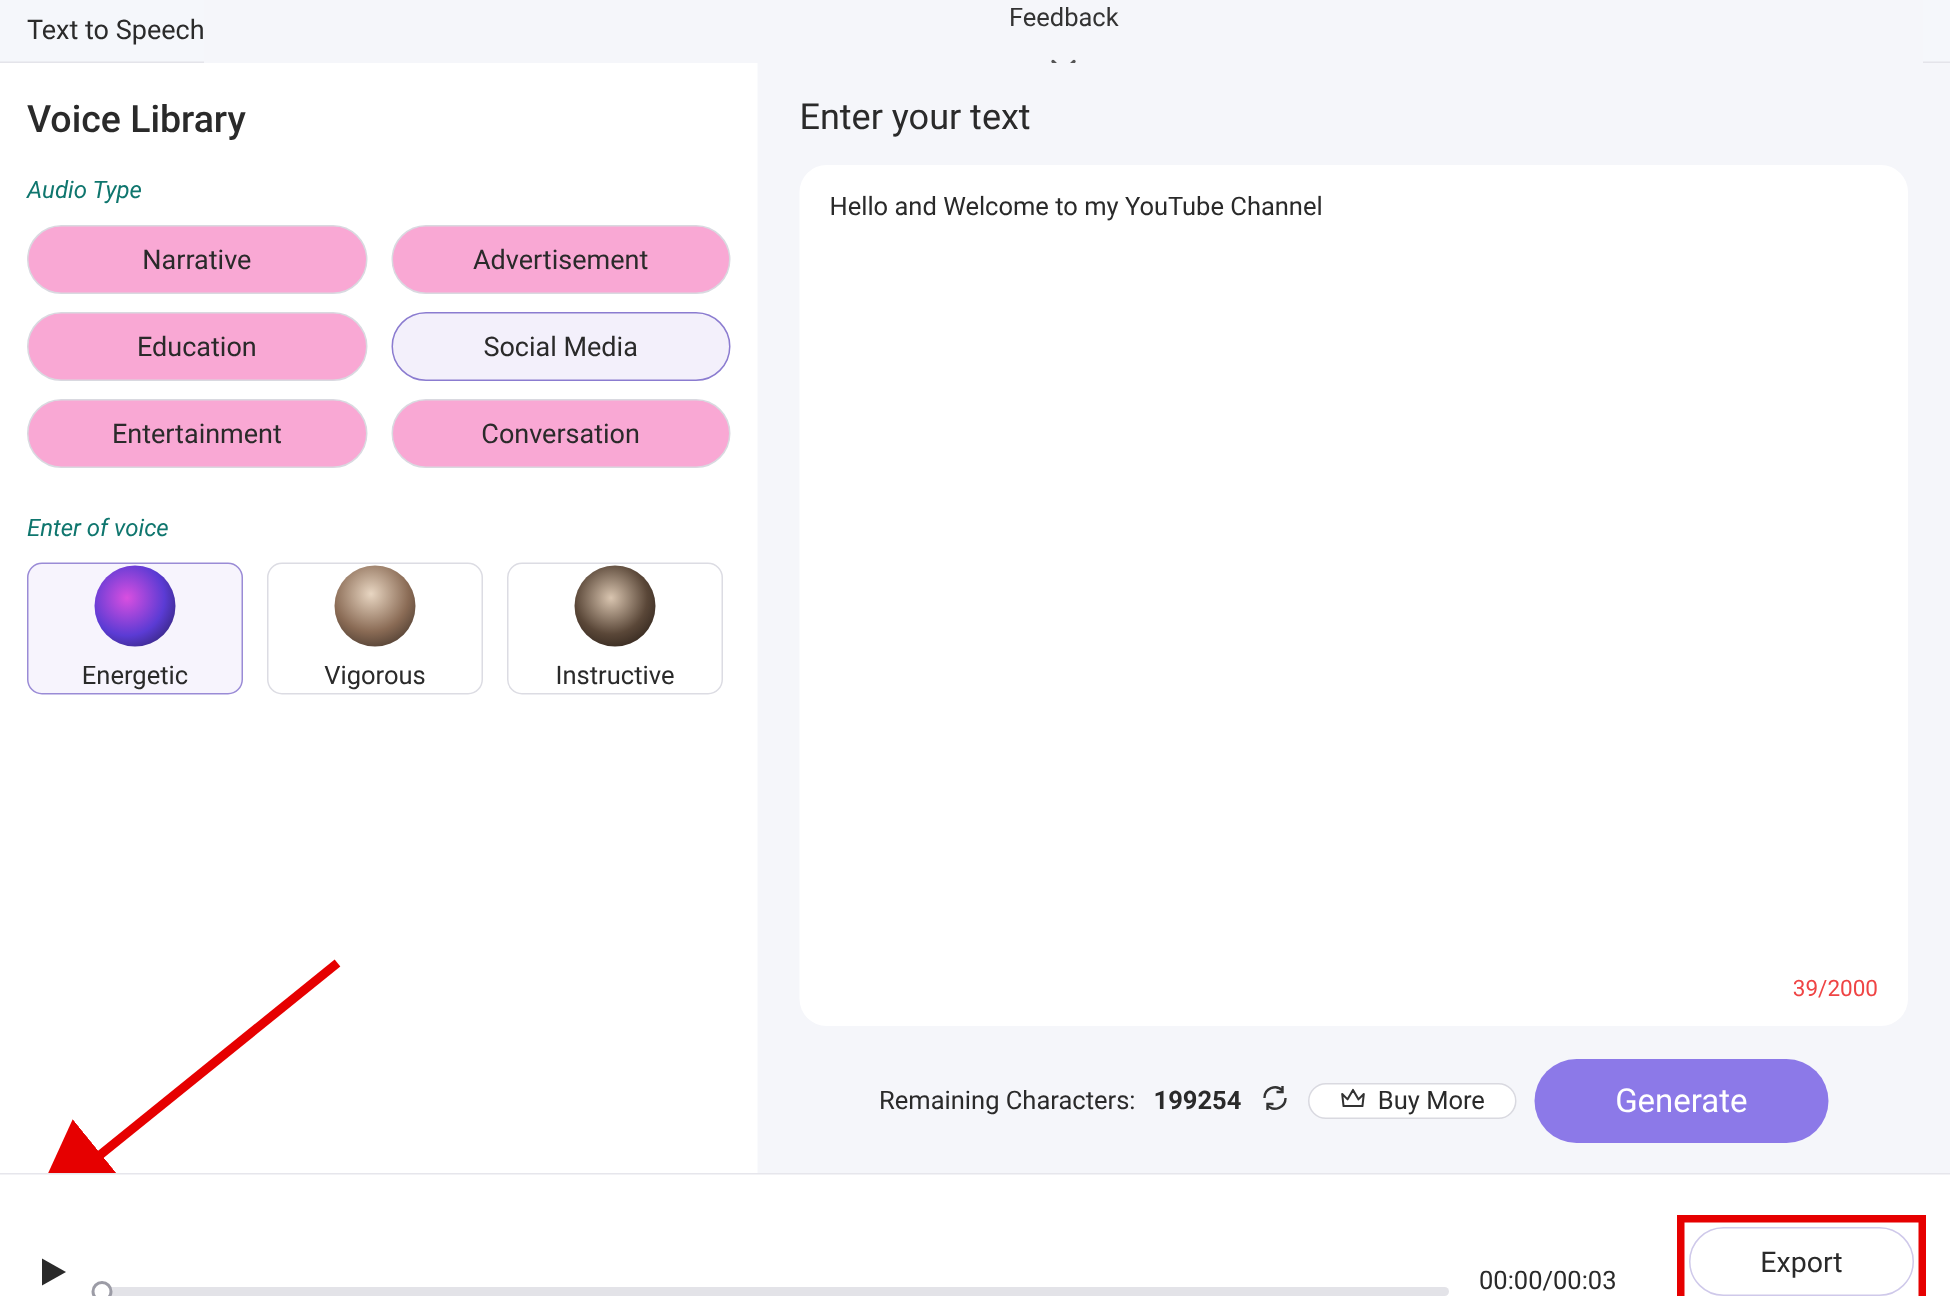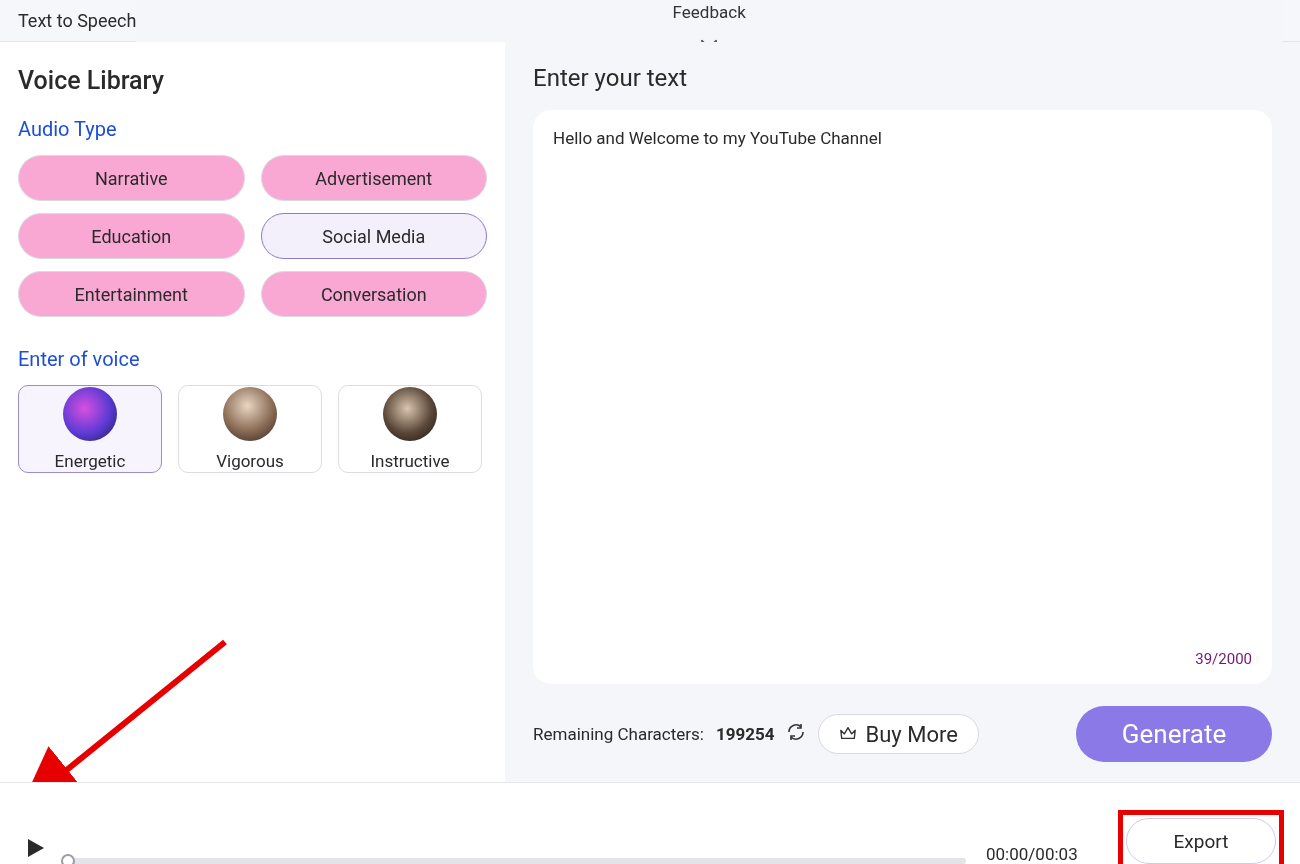--- a/index.html
+++ b/index.html
@@ -8,44 +8,44 @@
 .titlebar { height: 42px; background: #f5f7fb; border-bottom: 1px solid #e4e4ea; display: flex; align-items: center; justify-content: space-between; padding: 0 18px; }
 .titlebar .title { font-size: 18px; color: #2b2b2b; }
 .titlebar .right { display: flex; align-items: center; gap: 16px; }
 .titlebar .feedback { font-size: 17px; color: #333; cursor: pointer; }
 .titlebar .close-icon { cursor: pointer; }
 
 .main { display: flex; height: 740px; }
 
 .left { width: 505px; background: #fff; padding: 24px 18px 0 18px; position: relative; }
 .left h1 { font-size: 25px; font-weight: 500; color: #2a2a2a; margin-bottom: 22px; }
-.left h2 { font-size: 20px; font-weight: 400; color: #1d4ed8; margin-bottom: 14px; }
+.left h2 { font-size: 16px; font-weight: 400; color: #0f766e; margin-bottom: 14px; font-style: italic; }
 
 .pill-grid { display: grid; grid-template-columns: 1fr 1fr; gap: 12px 16px; margin-bottom: 30px; }
 .pill { height: 46px; border: 1px solid #d9d9e0; border-radius: 24px; background: #f9a8d4; font-size: 18px; color: #2a2a2a; display: flex; align-items: center; justify-content: center; cursor: pointer; }
 .pill.active { border: 1.5px solid #8b7cd0; background: #f3f0fb; }
 
 .tone-row { display: flex; gap: 16px; }
 .tone-card { width: 144px; height: 88px; border: 1px solid #dcdce3; border-radius: 10px; display: flex; flex-direction: column; align-items: center; justify-content: center; gap: 10px; cursor: pointer; background: #fff; }
 .tone-card.active { border: 1.5px solid #9a8bd6; background: #f7f4fd; }
 .tone-avatar { width: 54px; height: 54px; border-radius: 50%; display: flex; align-items: center; justify-content: center; }
 .tone-label { font-size: 17px; color: #2a2a2a; }
 
 .right { flex: 1; background: #f5f6fa; padding: 22px 28px 0 28px; display: flex; flex-direction: column; }
 .right h1 { font-size: 24px; font-weight: 400; color: #2a2a2a; margin-bottom: 18px; }
 .textbox { flex: 1; background: #fff; border-radius: 18px; padding: 18px 20px; position: relative; min-height: 520px; }
 .textbox .text-content { font-size: 17px; color: #2a2a2a; }
-.char-count { position: absolute; bottom: 16px; right: 20px; font-size: 15px; color: #701a75; }
+.char-count { position: absolute; bottom: 16px; right: 20px; font-size: 15px; color: #ef4444; }
 
-.controls-row { display: flex; align-items: center; justify-content: space-between; padding: 22px 0 20px 0; gap: 12px; }
+.controls-row { display: flex; align-items: center; justify-content: center; padding: 22px 0 20px 0; gap: 12px; }
 .controls-left { display: flex; align-items: center; gap: 12px; font-size: 17px; color: #2a2a2a; }
 .controls-left .remaining-num { font-weight: 700; }
 .refresh-icon { cursor: pointer; }
-.buy-more { display: flex; align-items: center; gap: 8px; height: 40px; padding: 0 20px; border: 1px solid #d9d9e0; border-radius: 22px; background: #fff; font-size: 22px; cursor: pointer; }
-.generate-btn { width: 196px; height: 56px; border-radius: 30px; background: #8c79e8; color: #fff; font-size: 26px; border: none; cursor: pointer; }
+.buy-more { display: flex; align-items: center; gap: 8px; height: 24px; padding: 0 20px; border: 1px solid #d9d9e0; border-radius: 22px; background: #fff; font-size: 17px; cursor: pointer; }
+.generate-btn { width: 196px; height: 56px; border-radius: 30px; background: #8c79e8; color: #fff; font-size: 22px; border: none; cursor: pointer; }
 
 .playbar { height: 82px; border-top: 1px solid #e6e6ec; background: #fff; display: flex; align-items: flex-end; padding: 0 24px; gap: 20px; }
 .play-icon { cursor: pointer; }
 .progress { flex: 1; height: 6px; background: #e3e3e8; border-radius: 3px; position: relative; }
 .progress .knob { position: absolute; left: 0; top: 50%; transform: translate(-50%, -50%); width: 14px; height: 14px; border: 2px solid #9c9ca6; background: #fff; border-radius: 50%; }
 .time-label { font-size: 17px; color: #2a2a2a; min-width: 120px; }
 .export-box { position: relative; }
 .export-highlight { position: absolute; inset: -8px; border: 5px solid #e60000; pointer-events: none; }
 .export-btn { width: 150px; height: 46px; border: 1px solid #cfc9ea; border-radius: 24px; background: #fff; font-size: 19px; color: #2a2a2a; cursor: pointer; }
 

